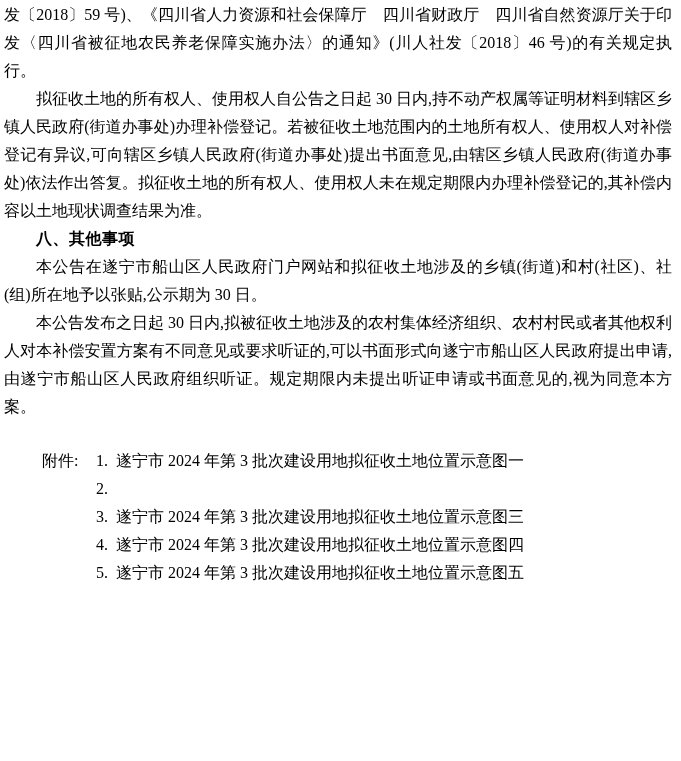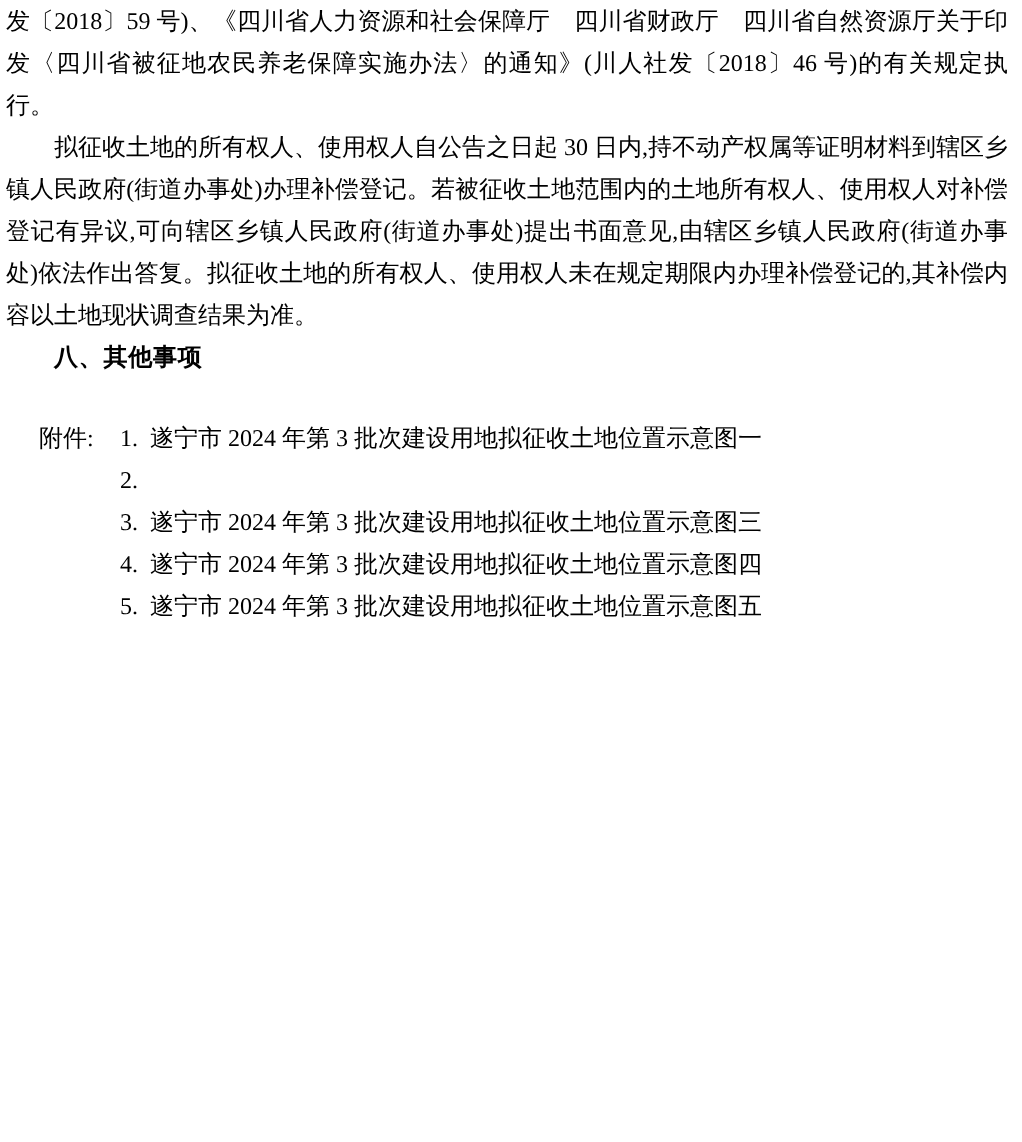--- a/index.html
+++ b/index.html
@@ -33,21 +33,21 @@
   .heading {
     margin: 0;
     text-indent: 2em;
     text-align: left;
     font-weight: 700;
     font-family: "Liberation Sans", "DejaVu Sans", sans-serif;
     letter-spacing: 0.5px;
   }
   .attachments {
     margin-top: 26px;
-    margin-left: 22px;
+    margin-left: 38px;
   }
   .attach-row {
     display: flex;
     line-height: 28px;
   }
   .attach-label,
   .attach-spacer {
     flex: none;
     width: 54px;
     white-space: nowrap;
@@ -80,21 +80,23 @@
 
 <div class="doc">
 
   <p class="para-cont">发〔2018〕59 号)、《四川省人力资源和社会保障厅　四川省财政厅　四川省自然资源厅关于印发〈四川省被征地农民养老保障实施办法〉的通知》(川人社发〔2018〕46 号)的有关规定执行。</p>
 
 
   <p class="para">拟征收土地的所有权人、使用权人自公告之日起 30 日内,持不动产权属等证明材料到辖区乡镇人民政府(街道办事处)办理补偿登记。若被征收土地范围内的土地所有权人、使用权人对补偿登记有异议,可向辖区乡镇人民政府(街道办事处)提出书面意见,由辖区乡镇人民政府(街道办事处)依法作出答复。拟征收土地的所有权人、使用权人未在规定期限内办理补偿登记的,其补偿内容以土地现状调查结果为准。</p>
 
   <p class="heading">八、其他事项</p>
 
+  <p class="para">本公告在遂宁市船山区人民政府门户网站和拟征收土地涉及的乡镇(街道)和村(社区)、社(组)所在地予以张贴,公示期为 30 日。</p>
 
+  <p class="para">本公告发布之日起 30 日内,拟被征收土地涉及的农村集体经济组织、农村村民或者其他权利人对本补偿安置方案有不同意见或要求听证的,可以书面形式向遂宁市船山区人民政府提出申请,由遂宁市船山区人民政府组织听证。规定期限内未提出听证申请或书面意见的,视为同意本方案。</p>
 
   <div class="attachments">
 
     <div class="attach-row">
       <span class="attach-label">附件:</span>
       <span class="attach-num">1.</span>
       <span class="attach-text">遂宁市 2024 年第 3 批次建设用地拟征收土地位置示意图一</span>
     </div>
 
     <div class="attach-row">

